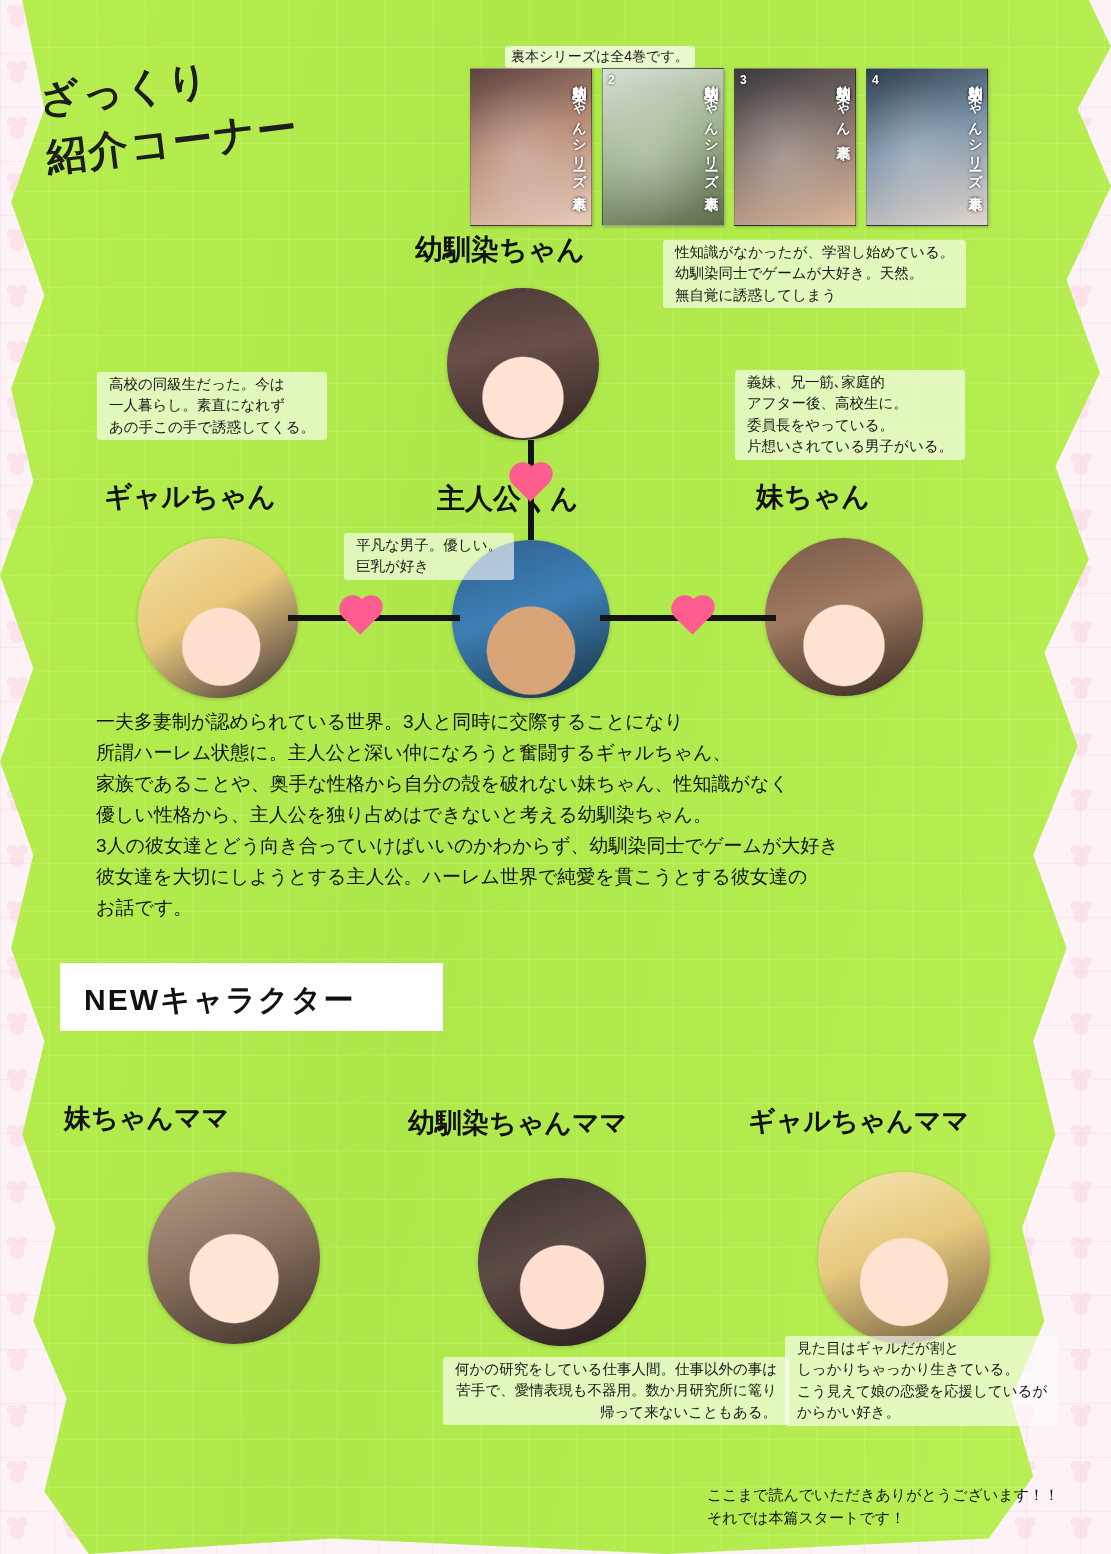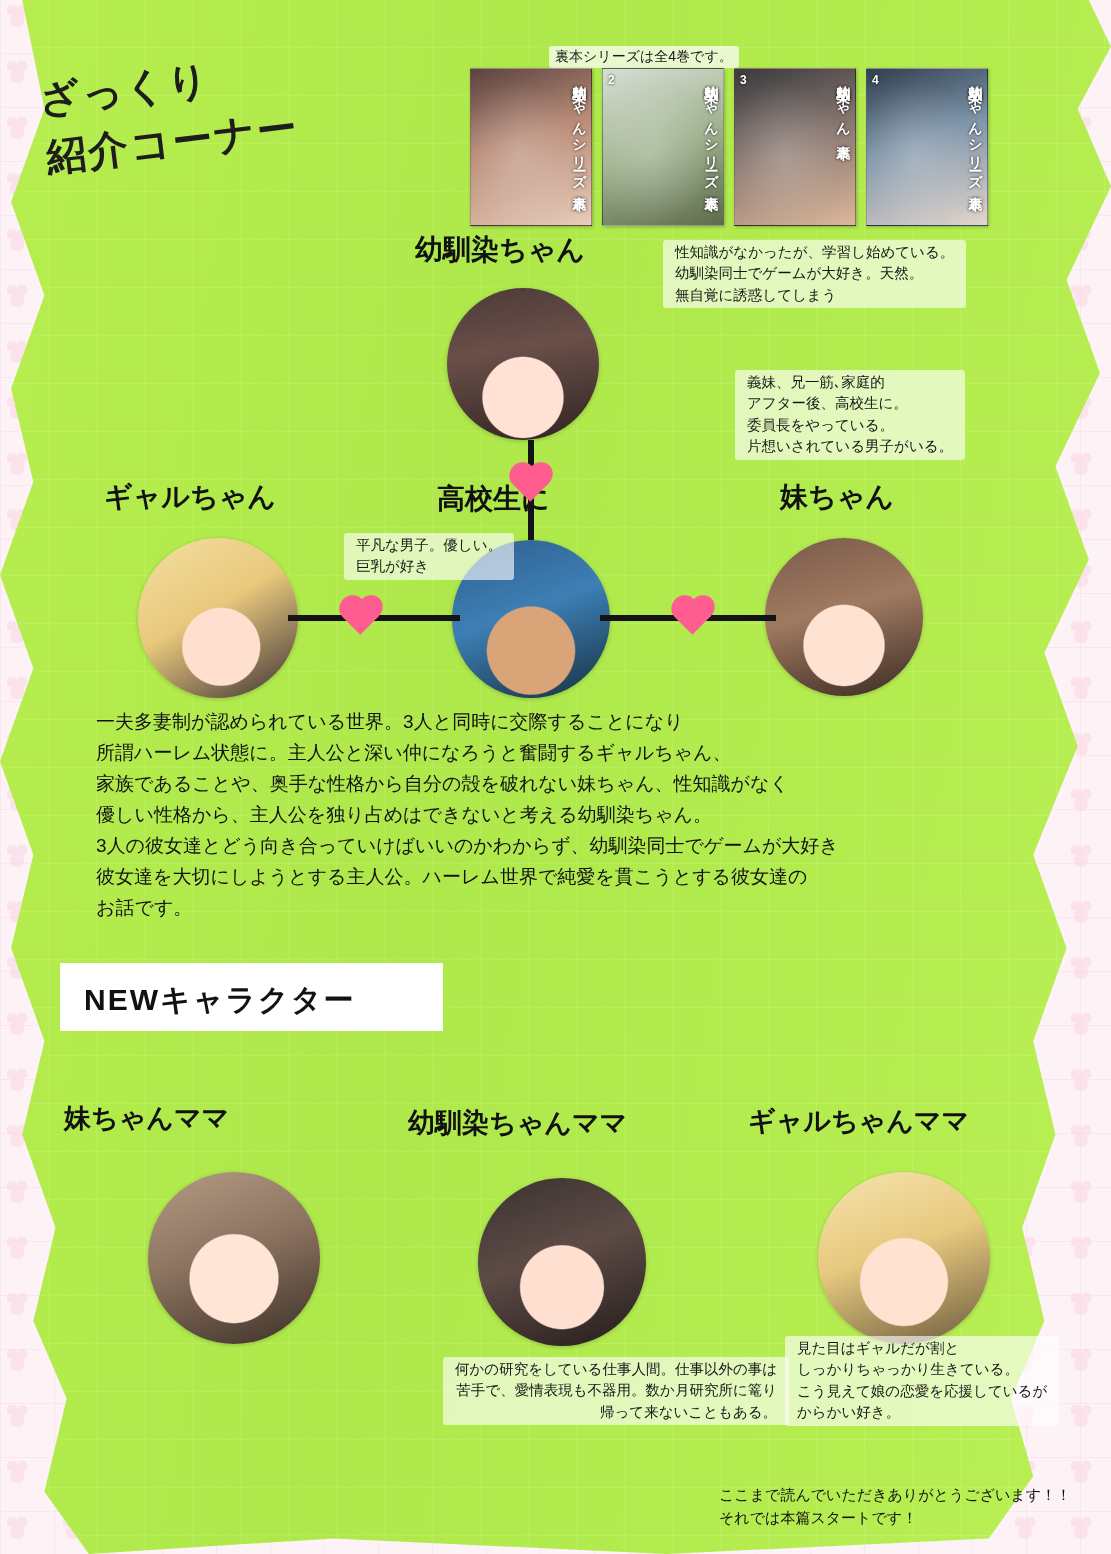--- a/index.html
+++ b/index.html
@@ -80,21 +80,20 @@
   }
   .series-note {
     position: absolute;
     left: 505px;
     top: 46px;
     font-size: 14px;
     color: #1a1a1a;
     background: rgba(255,255,255,0.72);
     padding: 2px 6px;
     border-radius: 3px;
-    margin-left: 44px;
   }
   
   .covers {
     position: absolute;
     left: 470px;
     top: 68px;
     display: flex;
     gap: 10px;
   }
   .cover {
@@ -168,21 +167,21 @@
     position: absolute;
     font-family: Liberation Serif, serif;
     font-size: 28px;
     font-weight: bold;
     color: #111;
     white-space: nowrap;
   }
   .n-osana { left: 415px; top: 231px; }
   .n-gal   { left: 104px; top: 478px; }
   .n-shujin{ left: 437px; top: 480px; }
-  .n-imouto{ left: 780px; top: 478px; }
+  .n-imouto{ left: 756px; top: 478px; }
   .n-imouto-mama { left: 64px; top: 1100px; font-size: 27px; }
   .n-osana-mama  { left: 408px; top: 1105px; font-size: 27px; }
   .n-gal-mama    { left: 748px; top: 1103px; font-size: 27px; }
 
   .desc {
     position: absolute;
     font-size: 14.5px;
     line-height: 1.48;
     color: #161616;
     white-space: pre-line;
@@ -251,21 +250,20 @@
   }
 
   .thanks {
     position: absolute;
     left: 707px;
     top: 1483px;
     font-size: 15px;
     line-height: 1.55;
     color: #121212;
     white-space: pre-line;
-    margin-left: 12px;
   }
 </style>
 </head>
 <body>
 
 <div class="page">
   <div class="bg-hearts"></div>
   <div class="bg-grid"></div>
 
   <div class="green-blob">
@@ -297,26 +295,29 @@
   </div>
 
   <div class="charname n-osana">幼馴染ちゃん</div>
   <div class="portrait p-osana">
       <div class="face"></div>
     </div>
   <div class="desc d-osana">性知識がなかったが、学習し始めている。
 幼馴染同士でゲームが大好き。天然。
 無自覚に誘惑してしまう</div>
 
+  <div class="desc d-gal">高校の同級生だった。今は
+一人暮らし。素直になれず
+あの手この手で誘惑してくる。</div>
   <div class="charname n-gal">ギャルちゃん</div>
   <div class="portrait p-gal">
       <div class="face"></div>
     </div>
 
-  <div class="charname n-shujin">高校生に</div>
+  <div class="charname n-shujin">主人公くん</div>
   <div class="portrait p-shujin">
       <div class="face"></div>
     </div>
   <div class="desc d-shujin">平凡な男子。優しい。
 巨乳が好き</div>
 
   <div class="desc d-imouto">義妹、兄一筋､家庭的
 アフター後、高校生に。
 委員長をやっている。
 片想いされている男子がいる。</div>

